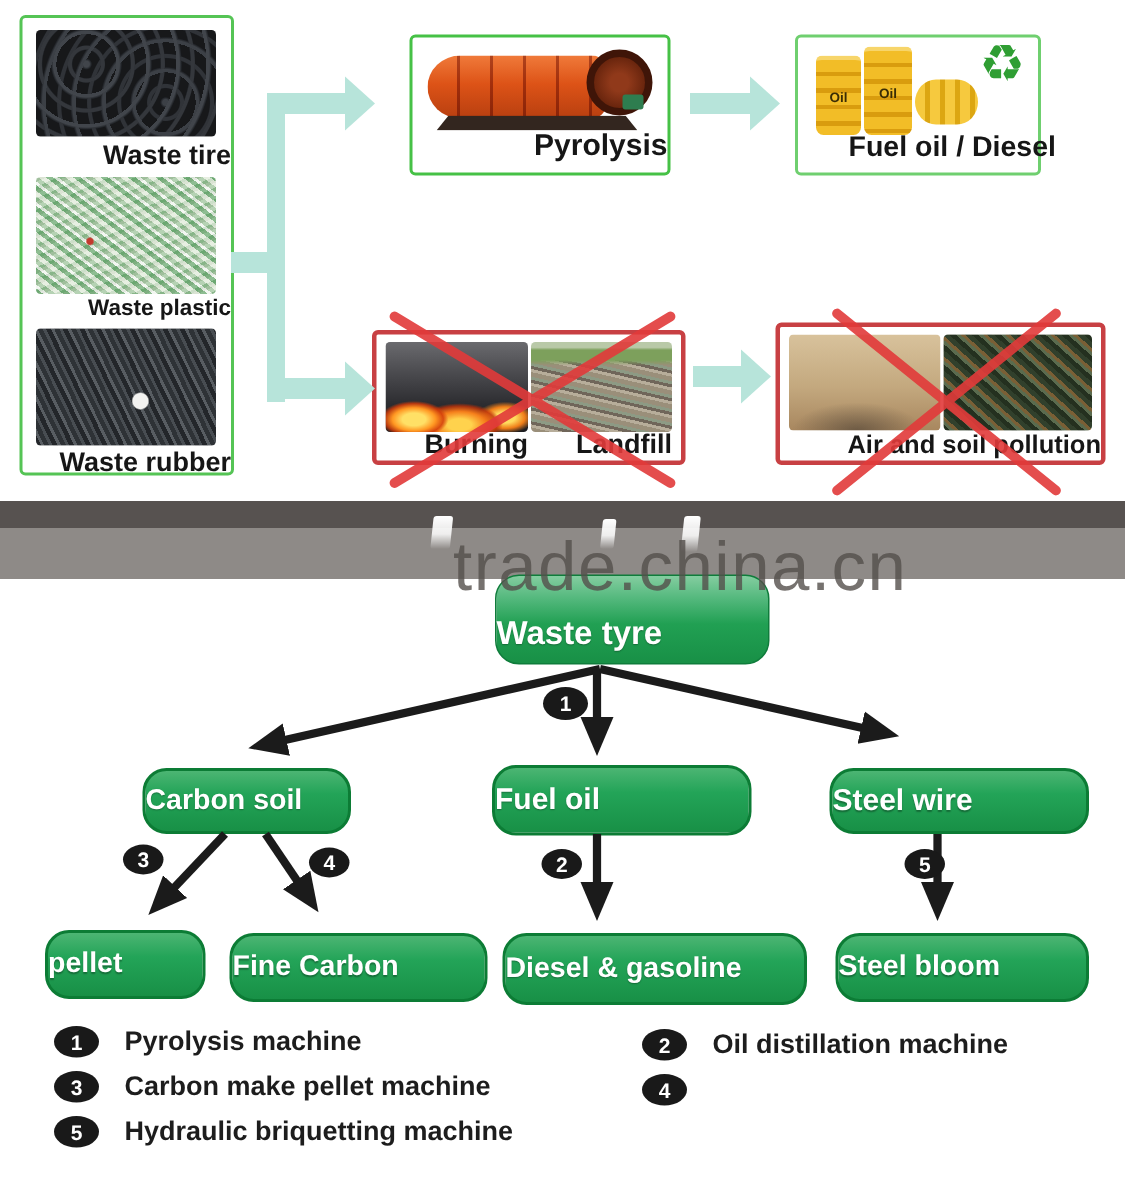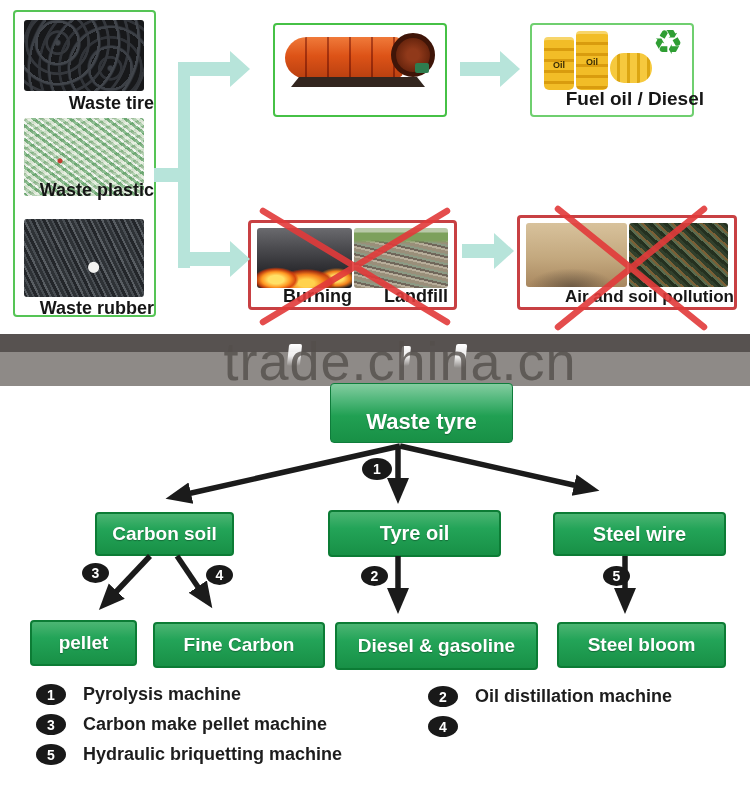--- a/index.html
+++ b/index.html
@@ -40,23 +40,23 @@
       linear-gradient(180deg, #b9c9a8 0 6%, #7da05c 9% 20%, rgba(0,0,0,0) 26%),
       repeating-linear-gradient(13deg, #9a8f7a 0 3px, #b7ad9a 3px 5px, #70665a 5px 7px, #8d9a84 7px 9px);}
   .ph-smog{background:
       radial-gradient(ellipse 60px 26px at 45% 100%, rgba(70,60,50,.6), transparent 72%),
       linear-gradient(180deg,#d8c29c 0%, #c3a87e 55%, #a8875f 100%);}
   .ph-soil{background-color:#3c4a38;
     background-image:
       repeating-linear-gradient(42deg, #24301f 0 3px, #5a6b4e 3px 5px, #7a5f35 5px 7px, #31402c 7px 10px),
       repeating-linear-gradient(-33deg, rgba(160,130,70,.45) 0 2px, rgba(30,40,25,.55) 2px 5px, rgba(90,110,80,.4) 5px 8px);}
   
-  .gbox{position:absolute;z-index:3;border:2px solid #0c7c35;border-radius:4px;
+  .gbox{position:absolute;z-index:3;border:2px solid #0c7c35;border-radius:16px;
         background:linear-gradient(180deg,#4cb573 0%,#23a458 38%,#189046 100%);
-        display:flex;align-items:center;justify-content:center;
+        display:flex;align-items:center;
         color:#fff;font-weight:bold;text-shadow:0 1px 1px rgba(0,0,0,.3);}
   .badge{position:absolute;z-index:5;background:#191919;color:#fff;border-radius:50%;
          display:flex;align-items:center;justify-content:center;font-weight:bold;font-size:14px;}
   .legend-row{position:absolute;display:flex;align-items:center;gap:17px;z-index:2;}
   .legend-badge{width:30px;height:21px;background:#191919;color:#fff;border-radius:50%;
                 display:flex;align-items:center;justify-content:center;font-weight:bold;font-size:14px;flex:0 0 auto;}
   .legend-label{font-weight:bold;font-size:18px;color:#1d1d1d;white-space:nowrap;text-align:center;}
   .glare{position:absolute;z-index:6;border-radius:2px;transform:skewX(-6deg);
          background:linear-gradient(180deg,#fff 0%, rgba(255,255,255,.85) 55%, rgba(255,255,255,0) 100%);}
   .drum{position:absolute;border-radius:4px 4px 5px 5px;border-top:3px solid #f7d56a;
@@ -67,21 +67,21 @@
 </style>
 </head>
 <body>
 
 <div id="canvas">
 
   <div class="frame" style="left:13px;top:10px;width:139px;height:303px;border:2px solid #55c455;">
     <div class="photo ph-tire" style="left:9px;top:8px;width:120px;height:71px;"></div>
     <div class="plabel" style="position:absolute;left:0;top:82px;width:100%;font-size:18px;">Waste tire</div>
     <div class="photo ph-plastic" style="left:9px;top:106px;width:120px;height:78px;"></div>
-    <div class="plabel" style="position:absolute;left:0;top:169px;width:100%;font-size:18px;">Waste plastic</div>
+    <div class="plabel" style="position:absolute;left:0;top:186px;width:100%;font-size:15px;">Waste plastic</div>
     <div class="photo ph-rubber" style="left:9px;top:207px;width:120px;height:78px;"></div>
     <div class="plabel" style="position:absolute;left:0;top:287px;width:100%;font-size:18px;">Waste rubber</div>
   </div>
 
   <div class="teal" style="left:178px;top:62px;width:12px;height:206px;"></div>
   <div class="teal" style="left:154px;top:168px;width:24px;height:14px;"></div>
   <div class="teal" style="left:178px;top:62px;width:52px;height:14px;"></div>
   <div class="teal-head" style="left:230px;top:51px;"></div>
   <div class="teal" style="left:178px;top:252px;width:52px;height:14px;"></div>
   <div class="teal-head" style="left:230px;top:241px;"></div>
@@ -94,20 +94,21 @@
     <div style="position:absolute;left:10px;top:6px;width:150px;height:56px;">
       <div style="position:absolute;left:0;top:6px;width:120px;height:42px;
            background:linear-gradient(180deg,#f07a3a 0%,#dd5317 45%,#b83f10 100%),repeating-linear-gradient(90deg,transparent 0 20px, rgba(120,30,5,.5) 20px 22px);
            background-blend-mode:multiply;border-radius:22px 10px 10px 22px / 50% 30% 30% 50%;"></div>
       <div style="position:absolute;left:106px;top:2px;width:34px;height:34px;border-radius:50%;
            border:5px solid #3f1508;background:radial-gradient(circle,#90391a 25%,#65230c 75%);"></div>
       <div style="position:absolute;left:130px;top:32px;width:14px;height:10px;background:#2e7d4f;border-radius:2px;"></div>
       <div style="position:absolute;left:6px;top:46px;width:134px;height:10px;background:#33261f;
            clip-path:polygon(0 100%,6% 0,94% 0,100% 100%);"></div>
     </div>
+    <div class="plabel" style="position:absolute;left:0;top:62px;width:100%;font-size:20px;">Pyrolysis</div>
   </div>
 
   <div class="frame" style="left:530px;top:23px;width:160px;height:90px;border:2px solid #6fcf6f;">
     <div class="drum" style="left:12px;top:12px;width:30px;height:50px;">
       <span>Oil</span>
       </div>
     <div class="drum" style="left:44px;top:6px;width:32px;height:56px;">
       <span>Oil</span>
       </div>
     <div class="drum" style="left:78px;top:28px;width:42px;height:30px;border-radius:14px/50%;
@@ -128,32 +129,32 @@
     <div class="photo ph-smog" style="left:6px;top:5px;width:101px;height:64px;"></div>
     <div class="photo ph-soil" style="left:109px;top:5px;width:99px;height:64px;"></div>
     <div class="plabel" style="position:absolute;left:0;top:70px;width:100%;font-size:17px;">Air and soil pollution</div>
   </div>
 
   <div class="abs" style="left:0;top:334px;width:750px;height:18px;background:#575250;z-index:2;"></div>
   <div class="abs" style="left:0;top:352px;width:750px;height:34px;background:#8e8a87;z-index:2;"></div>
   <div class="glare" style="left:288px;top:344px;width:13px;height:22px;"></div>
   <div class="glare" style="left:401px;top:346px;width:9px;height:20px;"></div>
   <div class="glare" style="left:455px;top:344px;width:11px;height:24px;"></div>
-  <div class="abs" style="left:195px;top:330px;width:410px;text-align:center;z-index:6;font-size:54px;
+  <div class="abs" style="left:195px;top:350px;width:410px;text-align:right;z-index:6;font-size:46px;
               color:rgba(84,79,75,0.8);letter-spacing:1px;">trade.china.cn</div>
 
   <div class="gbox" style="left:330px;top:383px;width:183px;height:60px;font-size:22px;align-items:flex-end;padding-bottom:7px;box-sizing:border-box;
               background:linear-gradient(180deg,#84cda0 0%,#55b97e 25%,#21a053 55%,#189046 100%);border:1px solid #0f7c3b;">
     <span>Waste tyre</span>
   </div>
   <div class="gbox" style="left:95px;top:512px;width:135px;height:40px;font-size:19px;">
     <span>Carbon soil</span>
   </div>
   <div class="gbox" style="left:328px;top:510px;width:169px;height:43px;font-size:20px;">
-    <span>Tyre oil</span>
+    <span>Fuel oil</span>
   </div>
   <div class="gbox" style="left:553px;top:512px;width:169px;height:40px;font-size:20px;">
     <span>Steel wire</span>
   </div>
   <div class="gbox" style="left:30px;top:620px;width:103px;height:42px;font-size:19px;">
     <span>pellet</span>
   </div>
   <div class="gbox" style="left:335px;top:622px;width:199px;height:44px;font-size:19px;">
     <span>Diesel &amp; gasoline</span>
   </div>

